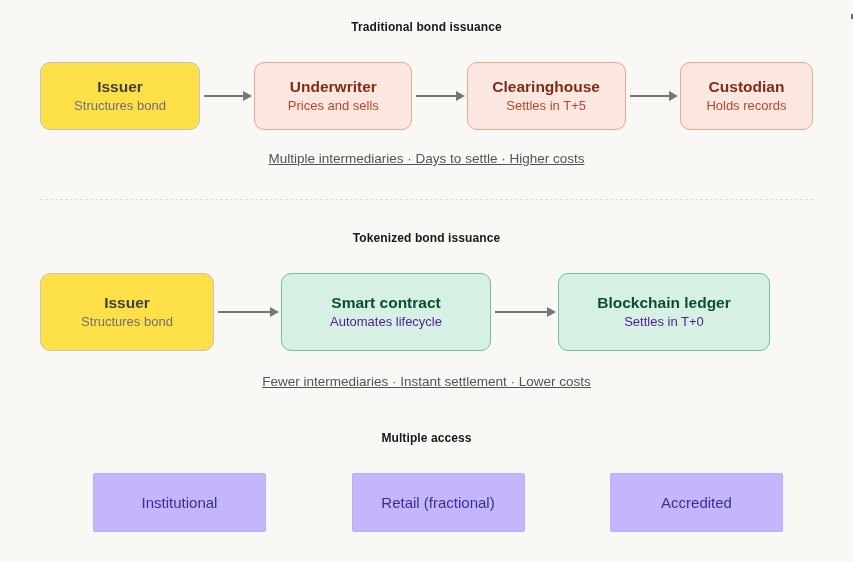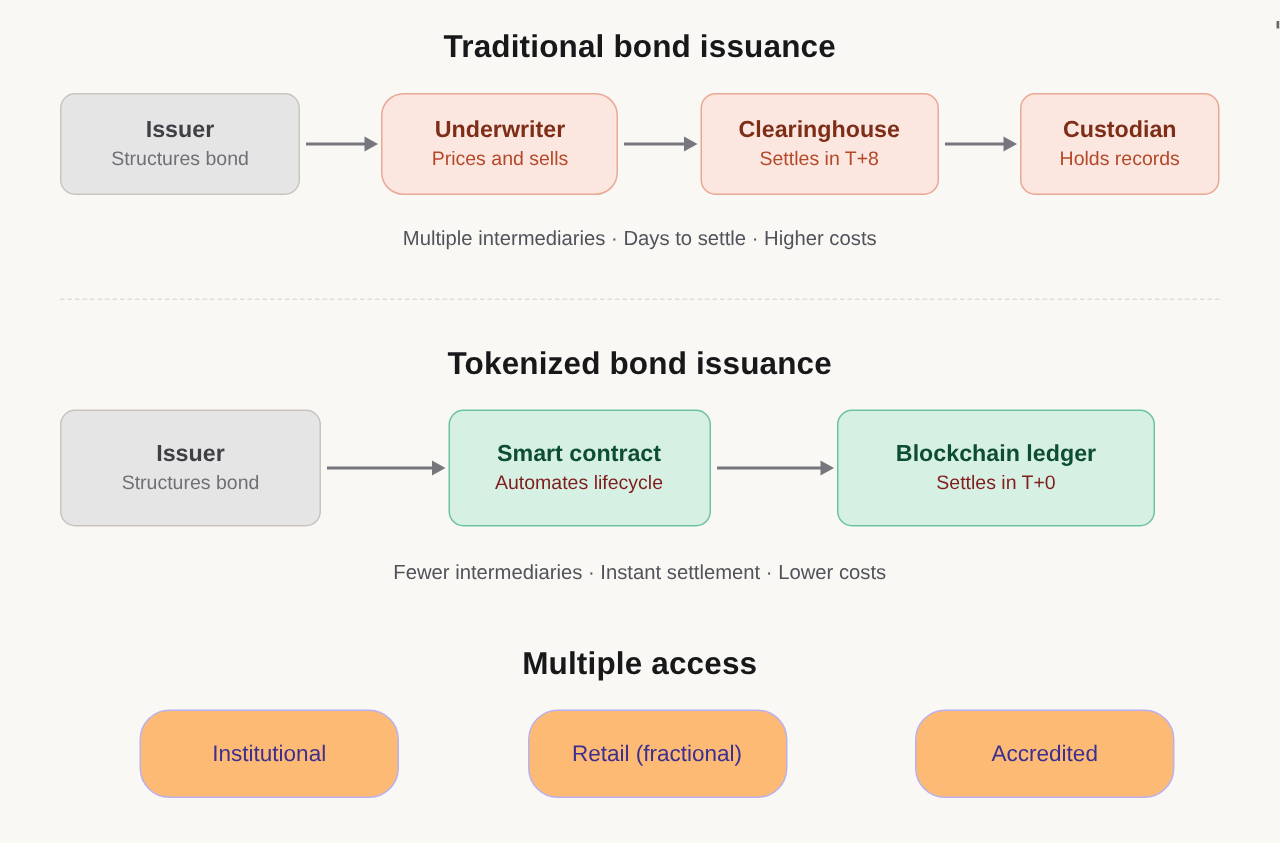--- a/index.html
+++ b/index.html
@@ -22,37 +22,38 @@
     height: 562px;
     background: #faf8f4;
   }
 
   
   .section-title {
     position: absolute;
     left: 0;
     width: 853px;
     text-align: center;
-    font-size: 21px;
+    font-size: 12px;
     font-weight: bold;
     color: #18181b;
     letter-spacing: 0.1px;
   }
   #title-traditional { top: 20px; }
   #title-tokenized   { top: 231px; }
   #title-investor    { top: 431px; }
 
   
   .caption {
     position: absolute;
     left: 0;
     width: 853px;
     text-align: center;
     font-size: 13.5px;
     color: #52525b;
+    text-decoration: underline;
   }
   #caption-traditional { top: 151px; }
   #caption-tokenized   { top: 374px; }
 
   
   .flow-row {
     position: absolute;
     display: flex;
     align-items: center;
     justify-content: flex-start;
@@ -90,54 +91,54 @@
   }
   .node .node-sub {
     font-size: 13px;
     color: #6b6b72;
     line-height: 1.3;
     margin-top: 1px;
   }
 
   
   .node.neutral {
-    background: #e5e5e5;
+    background: #fde047;
     border-color: #c9c5bd;
     text-align: right;
   }
   .node.neutral .node-title { color: #3f3f46; }
   .node.neutral .node-sub   { color: #6f6f76; }
 
   
   .node.salmon {
     background: #fbe6e0;
     border-color: #e9a894;
   }
   .node.salmon .node-title { color: #7e2d17; }
   .node.salmon .node-sub   { color: #b4492a; }
 
   
   .node.mint {
     background: #d7f0e4;
     border-color: #6cc3a0;
   }
   .node.mint .node-title { color: #0d4d33; }
-  .node.mint .node-sub   { color: #7f1d1d; }
+  .node.mint .node-sub   { color: #4c1d95; }
 
   
   #flow-traditional .node { height: 68px; }
   #node-issuer-1        { width: 160px; }
-  #node-underwriter     { width: 158px; border-radius: 15px; }
+  #node-underwriter     { width: 158px; }
   #node-clearinghouse   { width: 159px; }
   #node-custodian       { width: 133px; }
 
   
   #flow-tokenized .node { height: 78px; }
   #node-issuer-2        { width: 174px; }
-  #node-smart-contract  { width: 175px; }
+  #node-smart-contract  { width: 210px; }
   #node-blockchain      { width: 212px; }
 
   
   .arrow {
     flex: 1 1 auto;
     height: 14px;
     position: relative;
     display: block;
     min-width: 24px;
   }
@@ -177,22 +178,22 @@
     left: 93px;
     width: 690px;
     height: 59px;
     display: flex;
     align-items: center;
     justify-content: space-between;
   }
   .chip {
     box-sizing: border-box;
     height: 59px;
-    border-radius: 20px;
-    background: #fdba74;
+    border-radius: 2px;
+    background: #c4b5fd;
     border: 1px solid #b9b0ef;
     display: flex;
     align-items: center;
     justify-content: center;
     font-size: 15px;
     color: #3c2f8f;
     flex: none;
   }
   #chip-institutional { width: 173px; }
   #chip-accredited    { width: 173px; }
@@ -233,21 +234,21 @@
       <span class="node-sub">Prices and sells</span>
     </div>
 
     <span class="arrow">
       <span class="shaft"></span>
       <span class="head"></span>
     </span>
 
     <div class="node salmon" id="node-clearinghouse">
       <span class="node-title">Clearinghouse</span>
-      <span class="node-sub">Settles in T+8</span>
+      <span class="node-sub">Settles in T+5</span>
     </div>
 
     <span class="arrow">
       <span class="shaft"></span>
       <span class="head"></span>
     </span>
 
     <div class="node salmon" id="node-custodian">
       <span class="node-title">Custodian</span>
       <span class="node-sub">Holds records</span>

